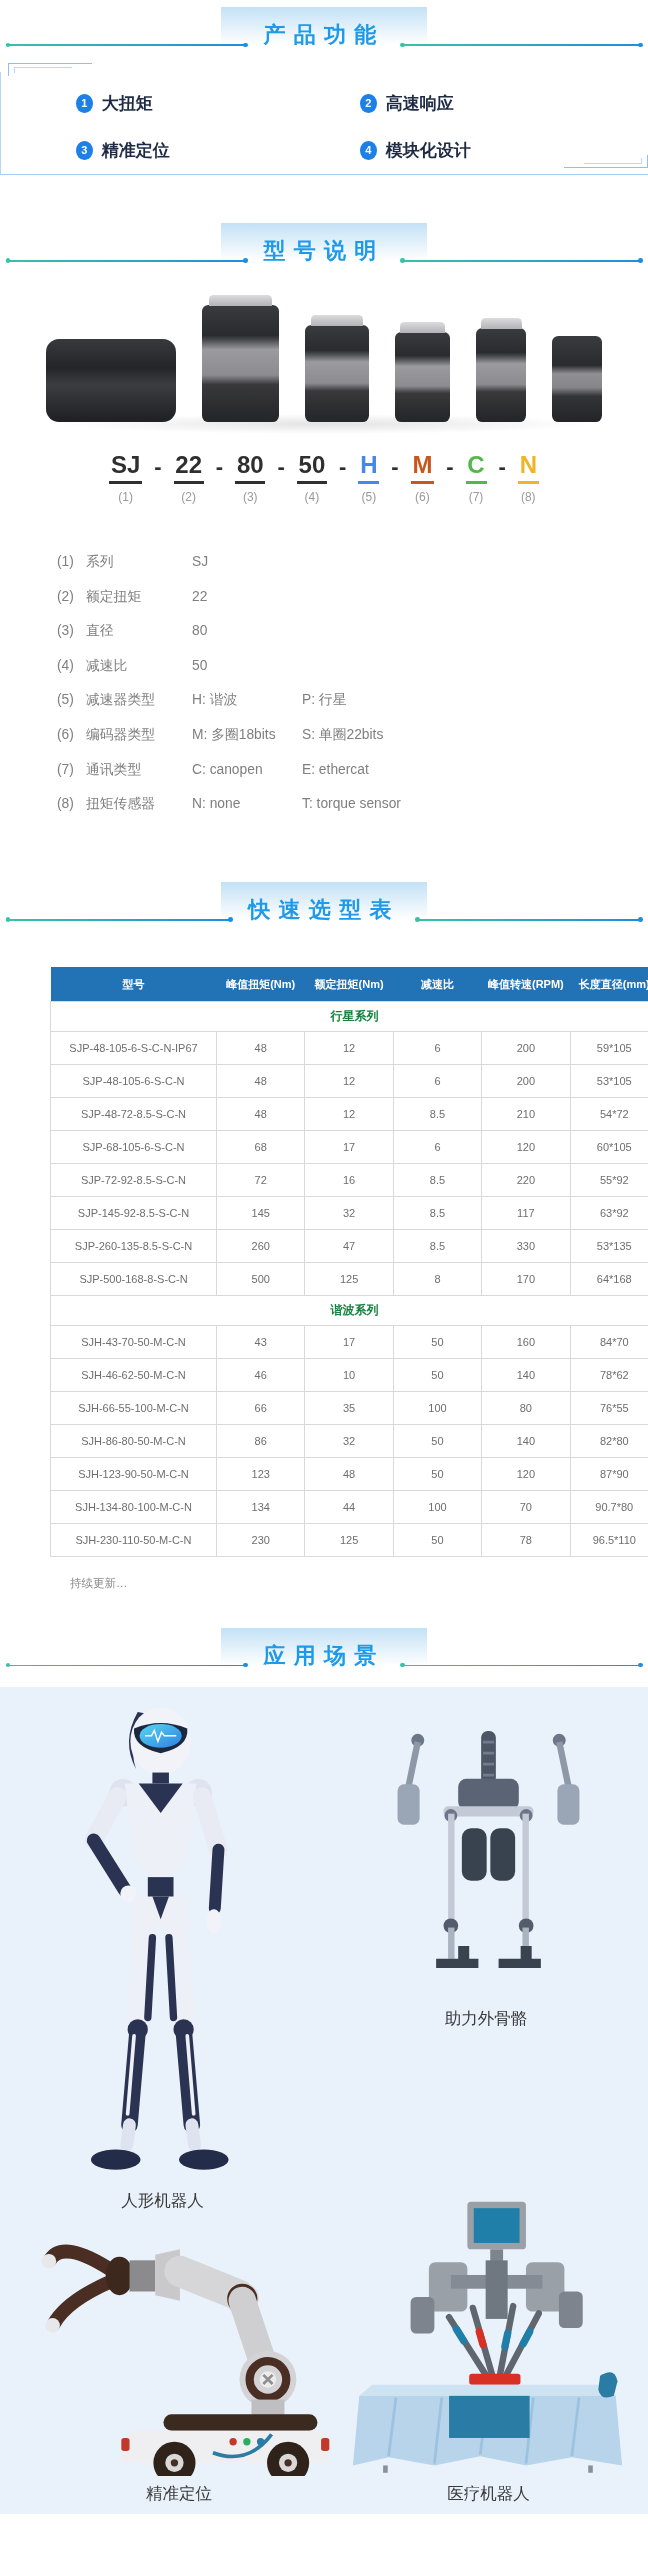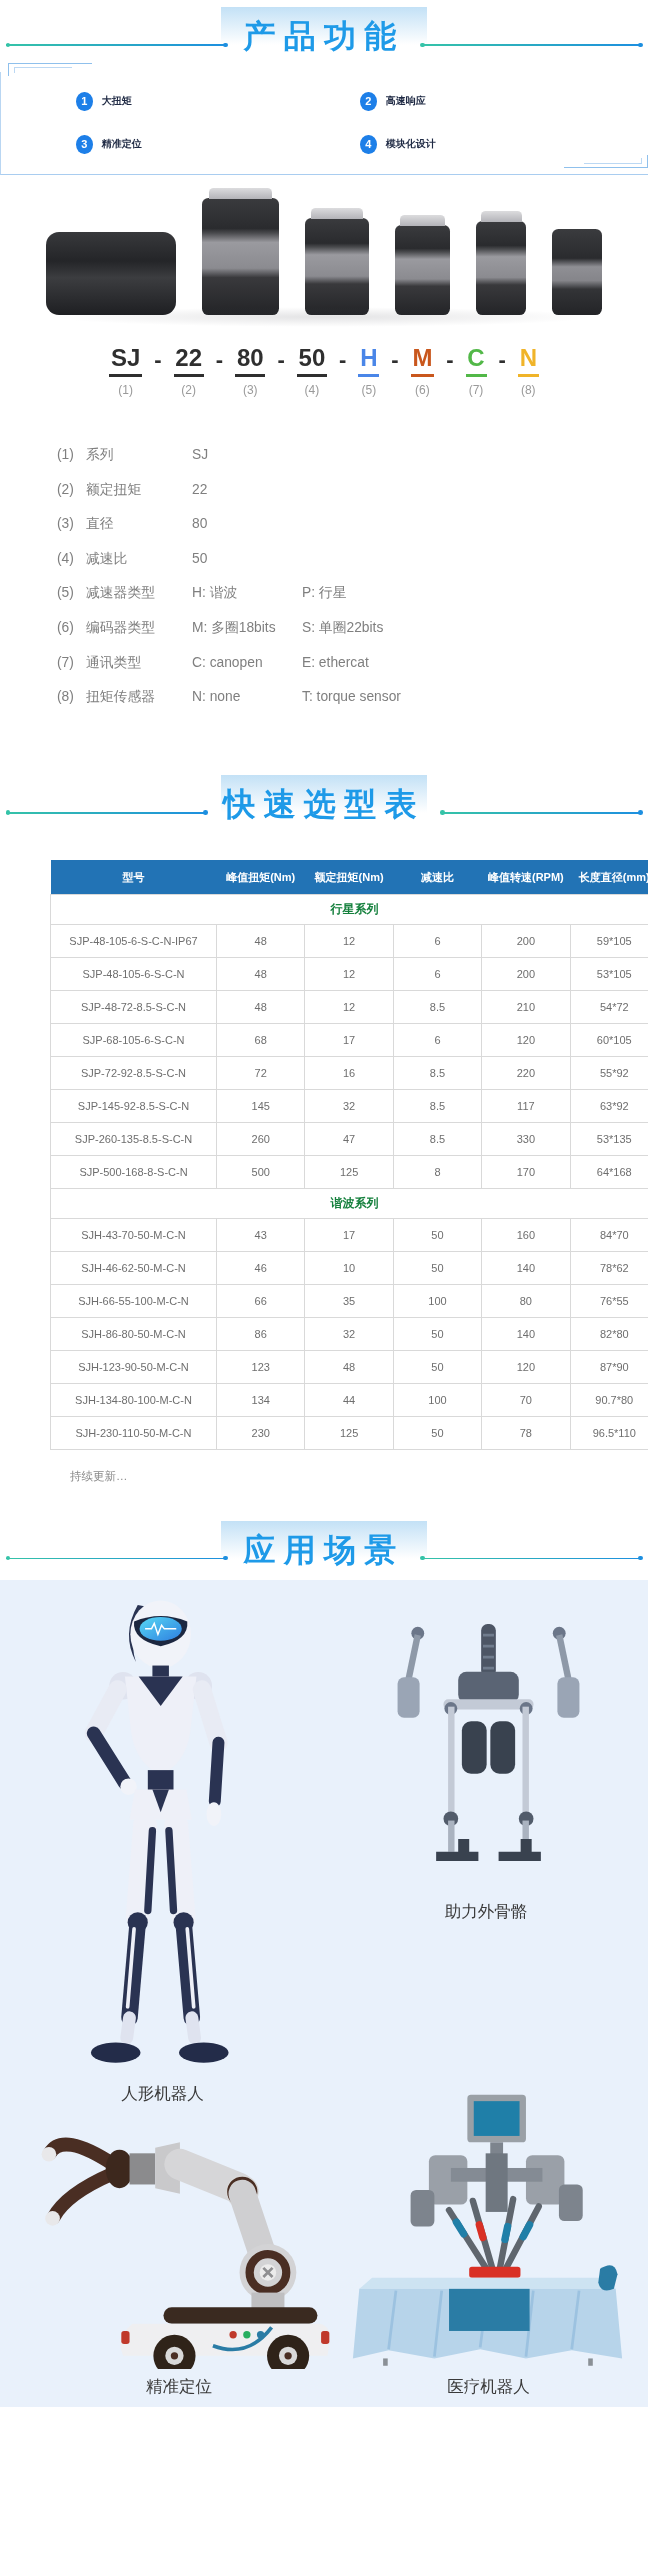--- a/index.html
+++ b/index.html
@@ -10,22 +10,22 @@
   }
   *{box-sizing:border-box;}
   body{margin:0;background:#fff;font-family:"Liberation Sans",sans-serif;}
   .page{width:648px;margin:0 auto;position:relative;overflow:hidden;}
 
   
   .sec-title{position:relative;height:59px;}
   .sec-title .halo{position:absolute;left:50%;transform:translateX(-50%);top:0;width:206px;height:42px;
     background:linear-gradient(180deg,#c3e1f6 0%,rgba(255,255,255,0) 90%);}
   .sec-title .row{position:absolute;left:0;right:0;top:11px;display:flex;align-items:flex-end;padding:0 6.4px;}
-  .sec-title h2{margin:0 16.5px;font-size:32px;line-height:37px;letter-spacing:8.3px;color:var(--accent-blue);
-    font-weight:bold;white-space:nowrap;}
+  .sec-title h2{margin:0 16.5px;font-size:22px;line-height:37px;letter-spacing:8.3px;color:var(--accent-blue);
+    font-weight:bold;white-space:nowrap;font-family:Liberation Mono, monospace;}
   .tline{flex:1;height:1.8px;margin-bottom:9.2px;position:relative;
     background:linear-gradient(90deg,var(--line-teal),var(--line-blue));}
   .tline::before,.tline::after{content:'';position:absolute;top:-1.8px;width:4.6px;height:4.6px;border-radius:50%;}
   .tline::before{left:-0.9px;background:var(--line-teal);}
   .tline::after{right:-0.9px;background:var(--line-blue);}
 
   
   .features-box{position:relative;margin-top:5.5px;height:103px;
     border-left:1.8px solid var(--box-border);border-bottom:0.9px solid #a9cdf0;}
   .corner-tl{position:absolute;top:-9.2px;left:7.3px;width:84px;height:13px;
@@ -33,21 +33,21 @@
   .corner-tl::after{content:'';position:absolute;top:3.7px;left:4.6px;width:57px;height:4.6px;
     border-top:1.8px solid #bcd8f3;border-left:1.8px solid #bcd8f3;}
   .corner-br{position:absolute;bottom:5.5px;right:0;width:84px;height:13px;
     border-bottom:1.8px solid #8fc0ec;border-right:1.8px solid #8fc0ec;}
   .corner-br::after{content:'';position:absolute;bottom:3.7px;right:4.6px;width:57px;height:4.6px;
     border-bottom:1.8px solid #bcd8f3;border-right:1.8px solid #bcd8f3;}
   .feat-grid{display:grid;grid-template-columns:284px auto;row-gap:24px;padding:20px 0 0 75px;}
   .feat-item{display:flex;align-items:center;gap:9.2px;}
   .feat-badge{width:16.5px;height:19px;border-radius:50%;background:var(--badge-blue);color:#fff;
     font-size:11px;font-weight:bold;display:flex;align-items:center;justify-content:center;flex:0 0 auto;}
-  .feat-label{font-size:10px;font-weight:bold;color:var(--text-dark);}
+  .feat-label{font-size:17px;font-weight:bold;color:var(--text-dark);}
 
   
   .products{position:relative;margin-top:7.3px;height:138px;display:flex;align-items:flex-end;
     justify-content:center;gap:26px;padding-bottom:5.5px;}
   .products::after{content:'';position:absolute;bottom:-7.3px;left:8%;width:84%;height:20px;
     background:radial-gradient(ellipse at center,rgba(60,60,70,.14),rgba(255,255,255,0) 70%);}
   .prod{position:relative;background:linear-gradient(180deg,#3a3b3e 0%,#2a2b2e 26%,#4a4b4e 30%,
     #9a9a9f 38%,#8b8b90 60%,#39393c 68%,#232427 100%);border-radius:6.4px;}
   .prod.cap::before{content:'';position:absolute;top:-9.2px;left:9%;width:82%;height:11px;
     background:linear-gradient(180deg,#dcdcde,#b3b3b8);border-radius:4.6px 4.6px 0 0;}
@@ -124,20 +124,28 @@
         <span class="feat-badge">3</span>
         <span class="feat-label">精准定位</span>
       </div>
       <div class="feat-item">
         <span class="feat-badge">4</span>
         <span class="feat-label">模块化设计</span>
       </div>
     </div>
   </div>
 
+  <div class="sec-title" style="margin-top:48px;">
+    <div class="halo"></div>
+    <div class="row">
+      <span class="tline"></span>
+      <h2>型号说明</h2>
+      <span class="tline"></span>
+    </div>
+  </div>
 
   <div class="products">
     <div class="prod p1"></div>
     <div class="prod p2 cap"></div>
     <div class="prod p3 cap"></div>
     <div class="prod p4 cap"></div>
     <div class="prod p5 cap"></div>
     <div class="prod p6"></div>
   </div>
 

